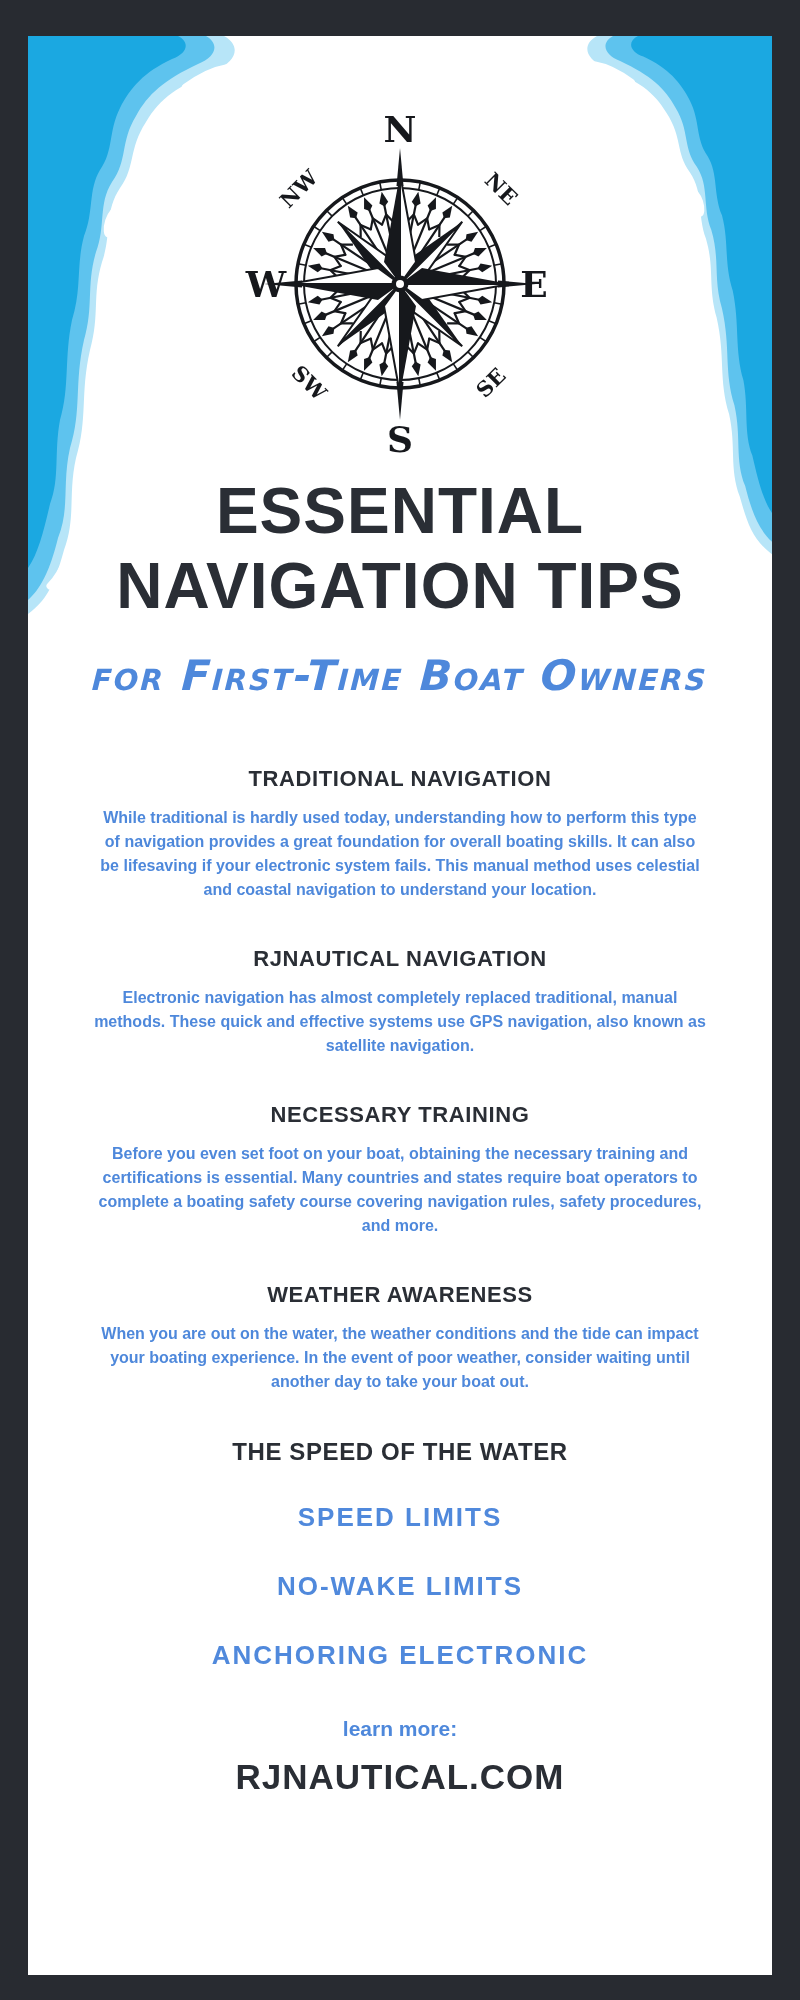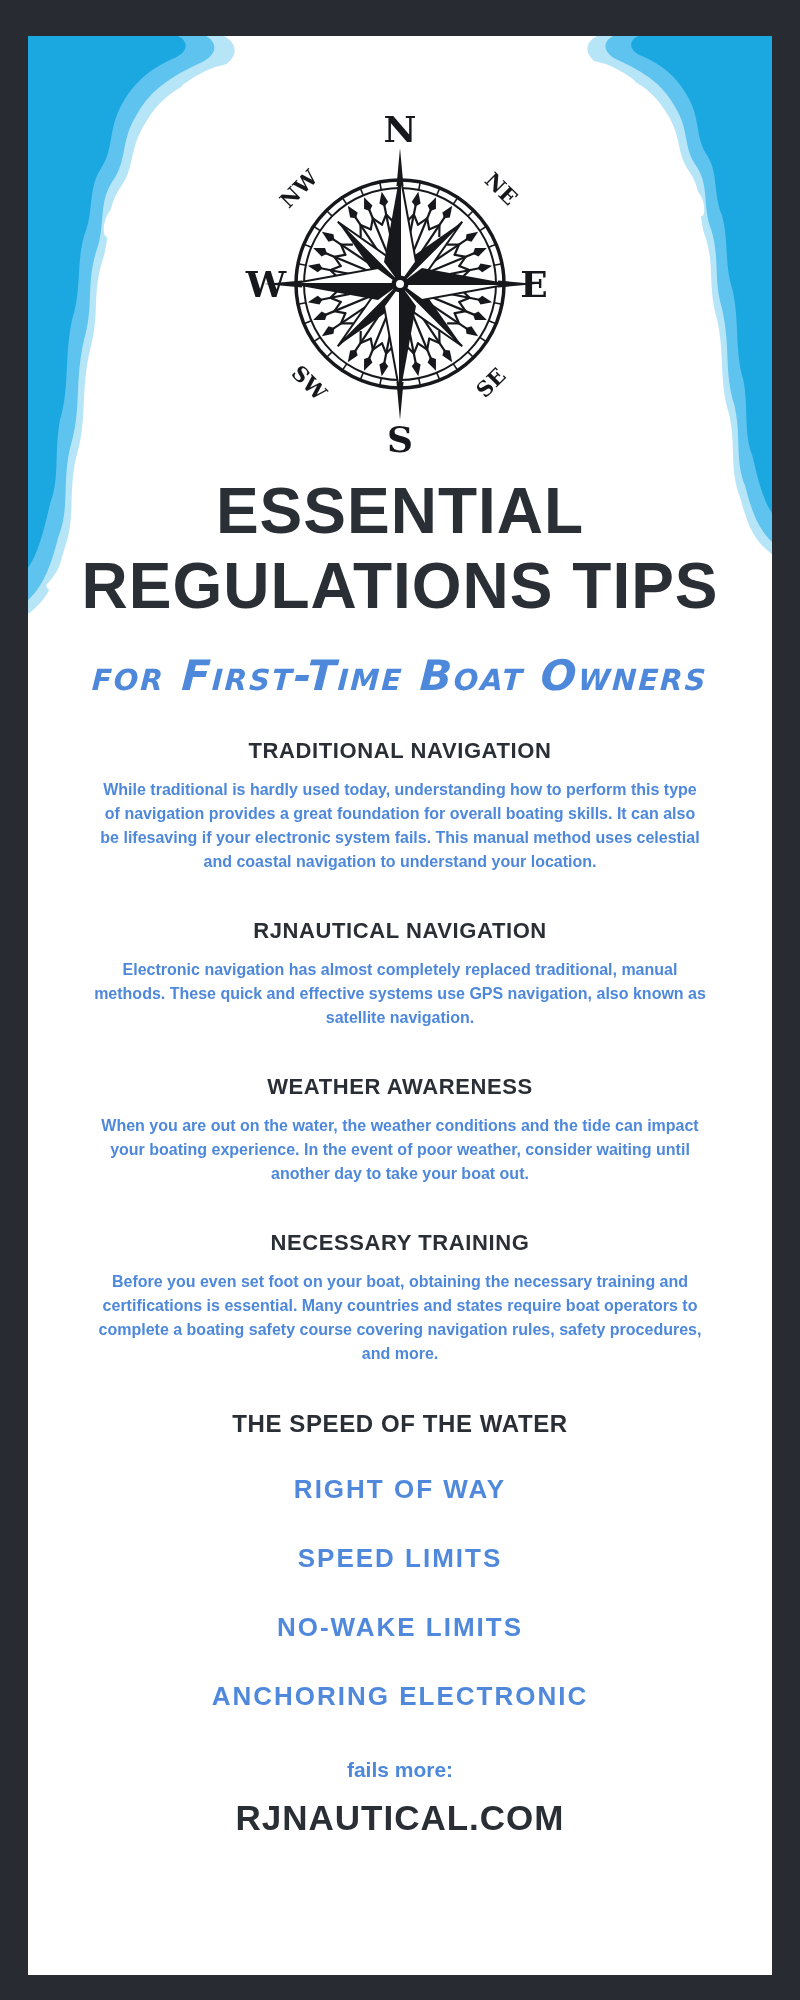--- a/index.html
+++ b/index.html
@@ -36,21 +36,21 @@
     font-family:"DejaVu Sans", sans-serif;
     font-style:italic;
     font-weight:bold;
     font-variant:small-caps;
     font-size:42px;
     line-height:1.25;
     letter-spacing:2px;
     color:#4e88db;
     transform:skewX(-3deg);
   }
-  .sections{margin-top:36px;}
+  .sections{margin-top:64px;}
   .tip-section{margin-bottom:44px;}
   .tip-section h2{
     margin:0 0 14px 0;
     font-size:22px;
     font-weight:800;
     letter-spacing:0.6px;
     color:#2a2e35;
   }
   .tip-section p{
     margin:0 auto;
@@ -220,49 +220,48 @@
         <text class="compass-letter" x="0" y="168" font-size="36" text-anchor="middle">S</text>
         <text class="compass-letter" x="-134" y="13" font-size="36" text-anchor="middle">W</text>
         <text class="compass-letter" x="134" y="13" font-size="36" text-anchor="middle">E</text>
         <text class="compass-letter" x="0" y="0" font-size="21" text-anchor="middle" transform="translate(-96,-90) rotate(-45)">NW</text>
         <text class="compass-letter" x="0" y="0" font-size="21" text-anchor="middle" transform="translate(96,-90) rotate(45)">NE</text>
         <text class="compass-letter" x="0" y="0" font-size="21" text-anchor="middle" transform="translate(-96,104) rotate(45)">SW</text>
         <text class="compass-letter" x="0" y="0" font-size="21" text-anchor="middle" transform="translate(96,104) rotate(-45)">SE</text>
       </svg>
     </div>
 
-    <h1 class="title">ESSENTIAL REGULATIONS TIPS</h1>
+    <h1 class="title">ESSENTIAL NAVIGATION TIPS</h1>
     <div class="subtitle">for First-Time Boat Owners</div>
 
     <div class="sections">
       <section class="tip-section">
         <h2>TRADITIONAL NAVIGATION</h2>
         <p>While traditional is hardly used today, understanding how to perform this type of navigation provides a great foundation for overall boating skills. It can also be lifesaving if your electronic system fails. This manual method uses celestial and coastal navigation to understand your location.</p>
       </section>
       <section class="tip-section">
         <h2>RJNAUTICAL NAVIGATION</h2>
         <p>Electronic navigation has almost completely replaced traditional, manual methods. These quick and effective systems use GPS navigation, also known as satellite navigation.</p>
       </section>
       <section class="tip-section">
+        <h2>NECESSARY TRAINING</h2>
+        <p>Before you even set foot on your boat, obtaining the necessary training and certifications is essential. Many countries and states require boat operators to complete a boating safety course covering navigation rules, safety procedures, and more.</p>
+      </section>
+      <section class="tip-section">
         <h2>WEATHER AWARENESS</h2>
         <p>When you are out on the water, the weather conditions and the tide can impact your boating experience. In the event of poor weather, consider waiting until another day to take your boat out.</p>
       </section>
-      <section class="tip-section">
-        <h2>NECESSARY TRAINING</h2>
-        <p>Before you even set foot on your boat, obtaining the necessary training and certifications is essential. Many countries and states require boat operators to complete a boating safety course covering navigation rules, safety procedures, and more.</p>
-      </section>
     </div>
 
     <div class="rules">
       <h2>THE SPEED OF THE WATER</h2>
-      <div class="rule-item">RIGHT OF WAY</div>
       <div class="rule-item">SPEED LIMITS</div>
       <div class="rule-item">NO-WAKE LIMITS</div>
       <div class="rule-item">ANCHORING ELECTRONIC</div>
     </div>
 
     <div class="footer">
-      <div class="learn">fails more:</div>
+      <div class="learn">learn more:</div>
       <div class="site">RJNAUTICAL.COM</div>
     </div>
 
   </div>
 </div>
 
 </body></html>

